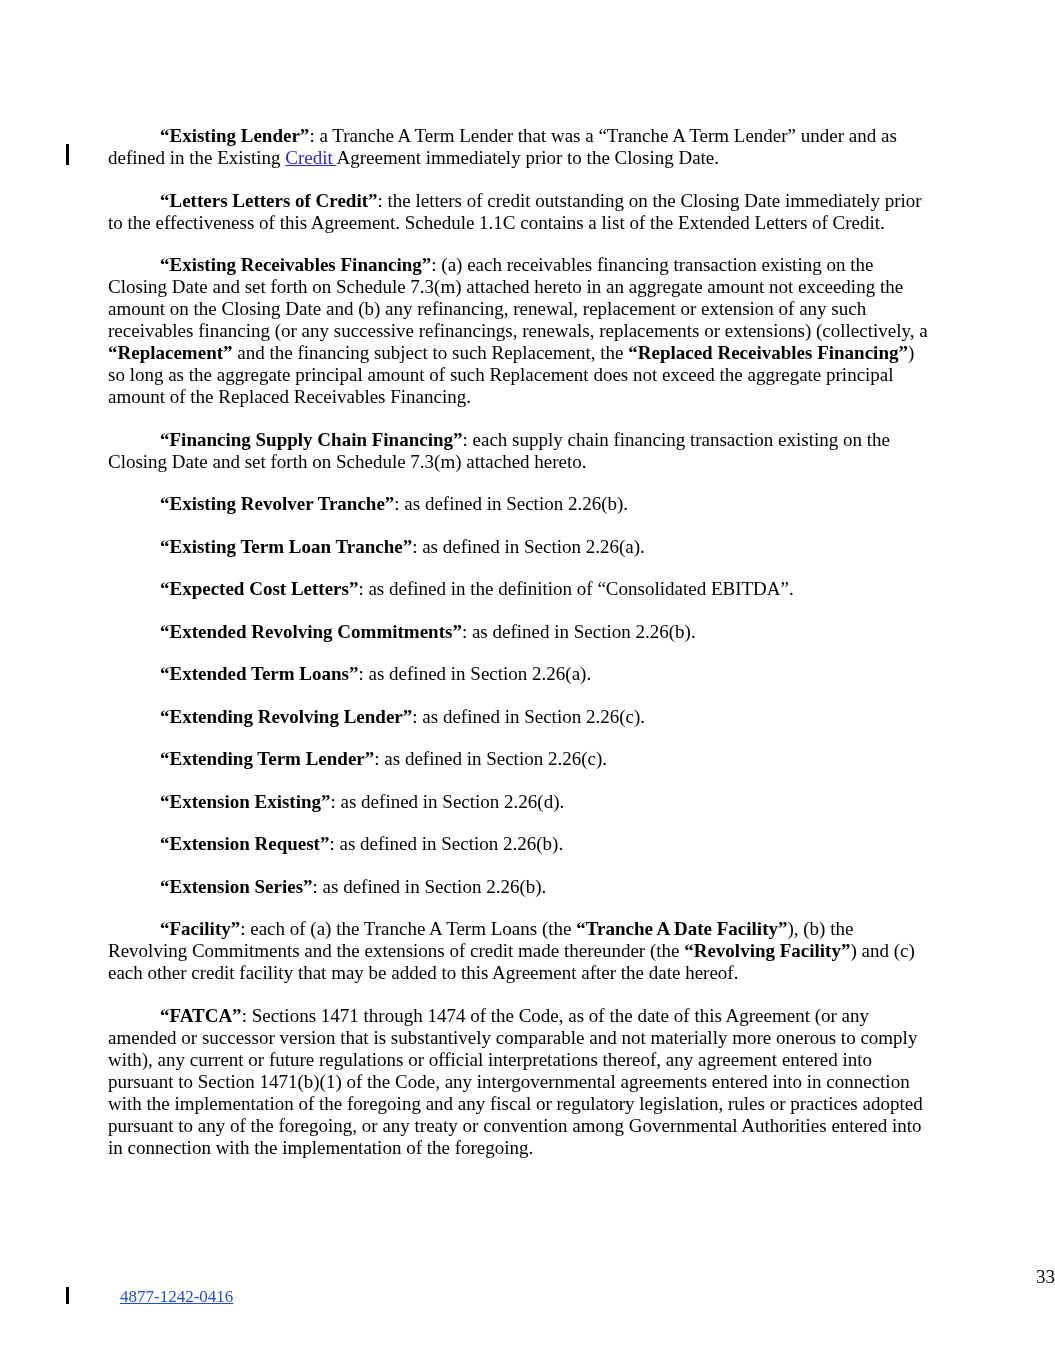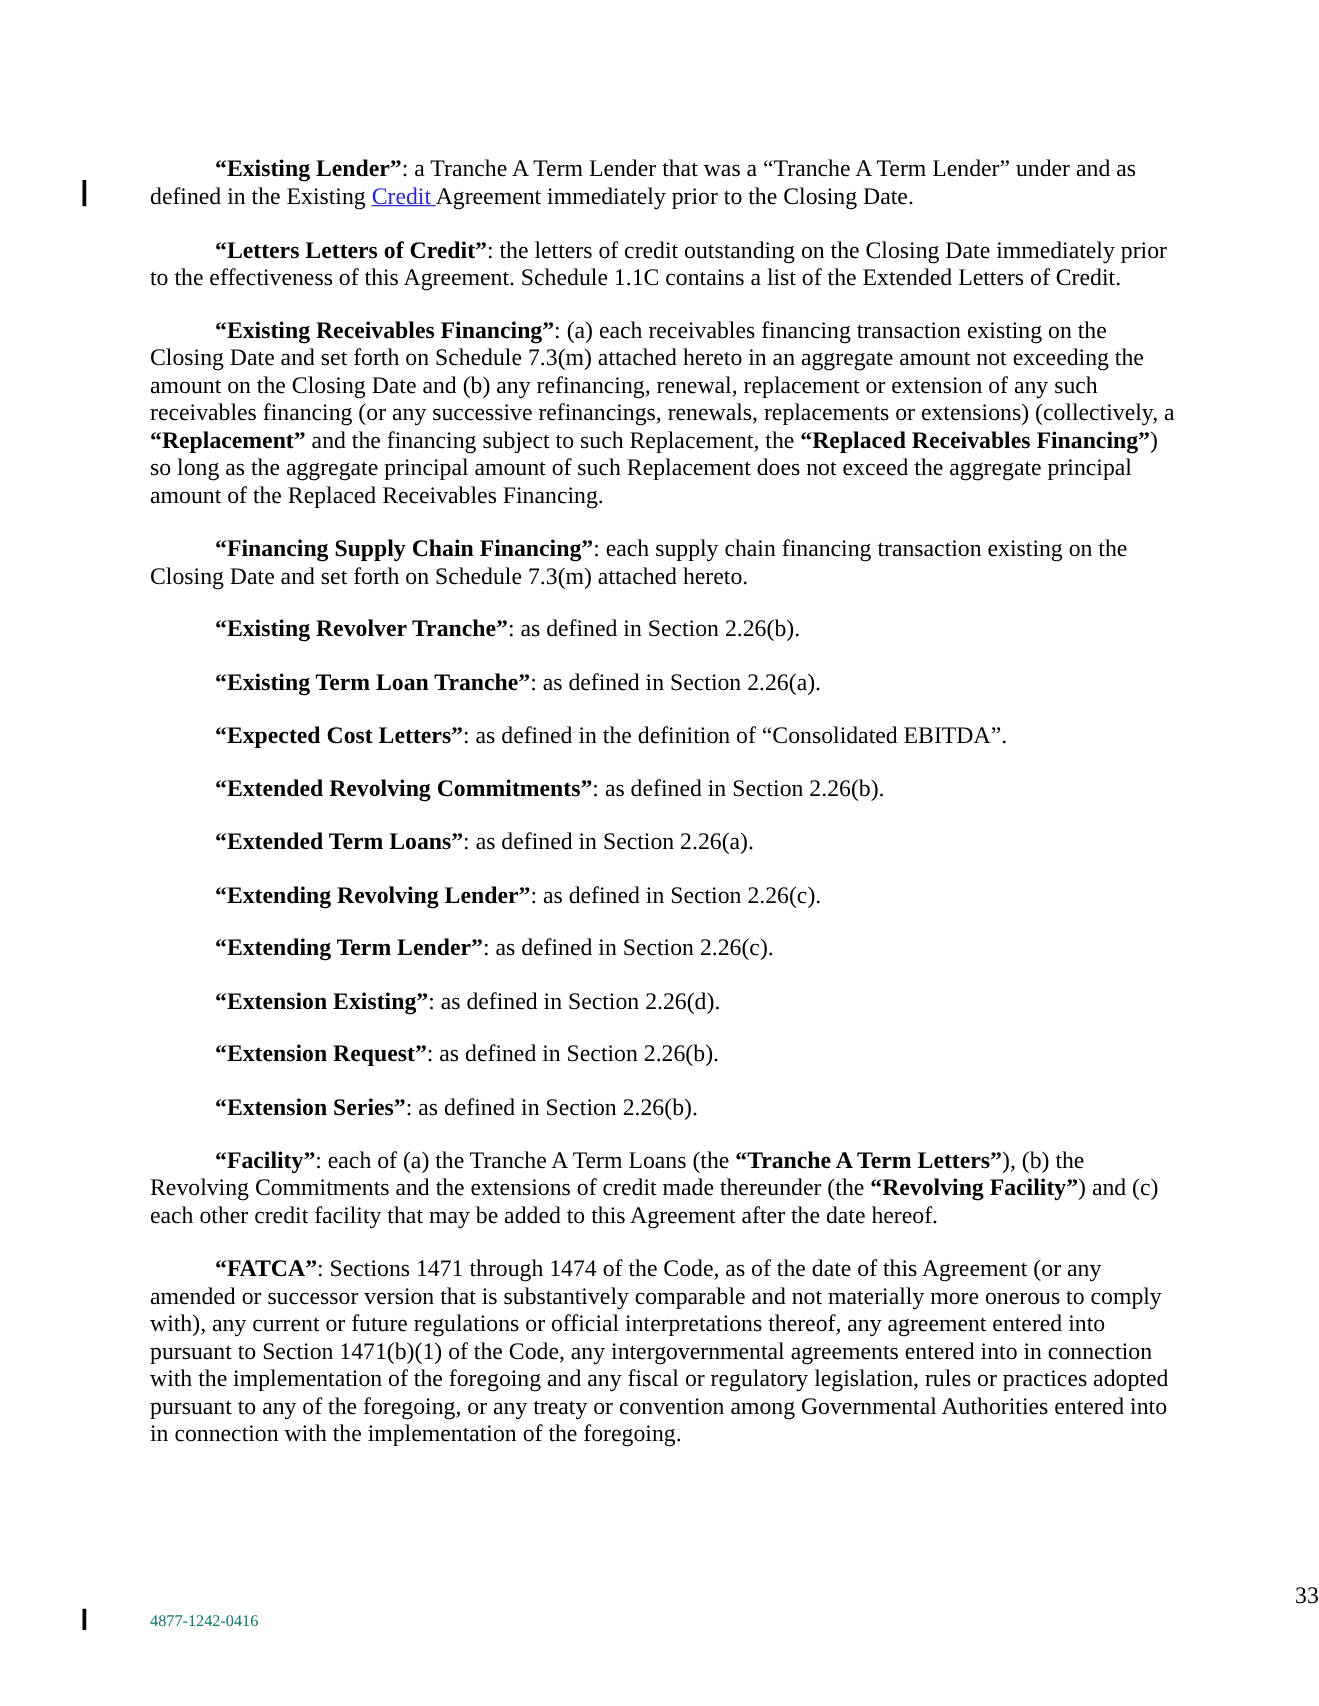--- a/index.html
+++ b/index.html
@@ -11,21 +11,21 @@
     position: relative;
     width: 1055px;
     height: 1365px;
     background: #ffffff;
     font-family: "Liberation Serif", "DejaVu Serif", serif;
     color: #000000;
     overflow: hidden;
   }
   .content {
     position: absolute;
-    left: 120px;
+    left: 108px;
     top: 125px;
     width: 824px;
   }
   .para {
     margin: 0 0 20.5px 0;
     font-size: 19px;
     line-height: 22px;
     text-indent: 52px;
     text-align: left;
   }
@@ -57,23 +57,24 @@
     left: 0;
     width: 100%;
     text-align: right;
     font-size: 19px;
     line-height: 22px;
   }
   .doc-id {
     position: absolute;
     top: 1289px;
     left: 120px;
-    font-size: 13px;
+    font-size: 17px;
     line-height: 15px;
-    color: #0f766e;
+    color: #1d4ed8;
+    text-decoration: underline;
   }
 </style>
 </head>
 <body>
 
 <div class="page">
 
   <div class="change-bar bar-top"></div>
 
   <div class="content">
@@ -84,21 +85,21 @@
       <p class="para"><b>“Existing Revolver Tranche”</b><span>: as defined in Section 2.26(b).</span></p>
       <p class="para"><b>“Existing Term Loan Tranche”</b><span>: as defined in Section 2.26(a).</span></p>
       <p class="para"><b>“Expected Cost Letters”</b><span>: as defined in the definition of “Consolidated EBITDA”.</span></p>
       <p class="para"><b>“Extended Revolving Commitments”</b><span>: as defined in Section 2.26(b).</span></p>
       <p class="para"><b>“Extended Term Loans”</b><span>: as defined in Section 2.26(a).</span></p>
       <p class="para"><b>“Extending Revolving Lender”</b><span>: as defined in Section 2.26(c).</span></p>
       <p class="para"><b>“Extending Term Lender”</b><span>: as defined in Section 2.26(c).</span></p>
       <p class="para"><b>“Extension Existing”</b><span>: as defined in Section 2.26(d).</span></p>
       <p class="para"><b>“Extension Request”</b><span>: as defined in Section 2.26(b).</span></p>
       <p class="para"><b>“Extension Series”</b><span>: as defined in Section 2.26(b).</span></p>
-      <p class="para"><b>“Facility”</b><span>: each of (a) the Tranche A Term Loans (the </span><b>“Tranche A Term Letters”</b><span>), (b) the Revolving Commitments and the extensions of credit made thereunder (the </span><b>“Revolving Facility”</b><span>) and (c) each other credit facility that may be added to this Agreement after the date hereof.</span></p>
+      <p class="para"><b>“Facility”</b><span>: each of (a) the Tranche A Term Loans (the </span><b>“Tranche A Date Facility”</b><span>), (b) the Revolving Commitments and the extensions of credit made thereunder (the </span><b>“Revolving Facility”</b><span>) and (c) each other credit facility that may be added to this Agreement after the date hereof.</span></p>
       <p class="para"><b>“FATCA”</b><span>: Sections 1471 through 1474 of the Code, as of the date of this Agreement (or any amended or successor version that is substantively comparable and not materially more onerous to comply with), any current or future regulations or official interpretations thereof, any agreement entered into pursuant to Section 1471(b)(1) of the Code, any intergovernmental agreements entered into in connection with the implementation of the foregoing and any fiscal or regulatory legislation, rules or practices adopted pursuant to any of the foregoing, or any treaty or convention among Governmental Authorities entered into in connection with the implementation of the foregoing.</span></p>
     </div>
 
   <div class="page-number">33</div>
 
   <div class="change-bar bar-bottom"></div>
 
   <div class="doc-id">4877-1242-0416</div>
 
 </div>

